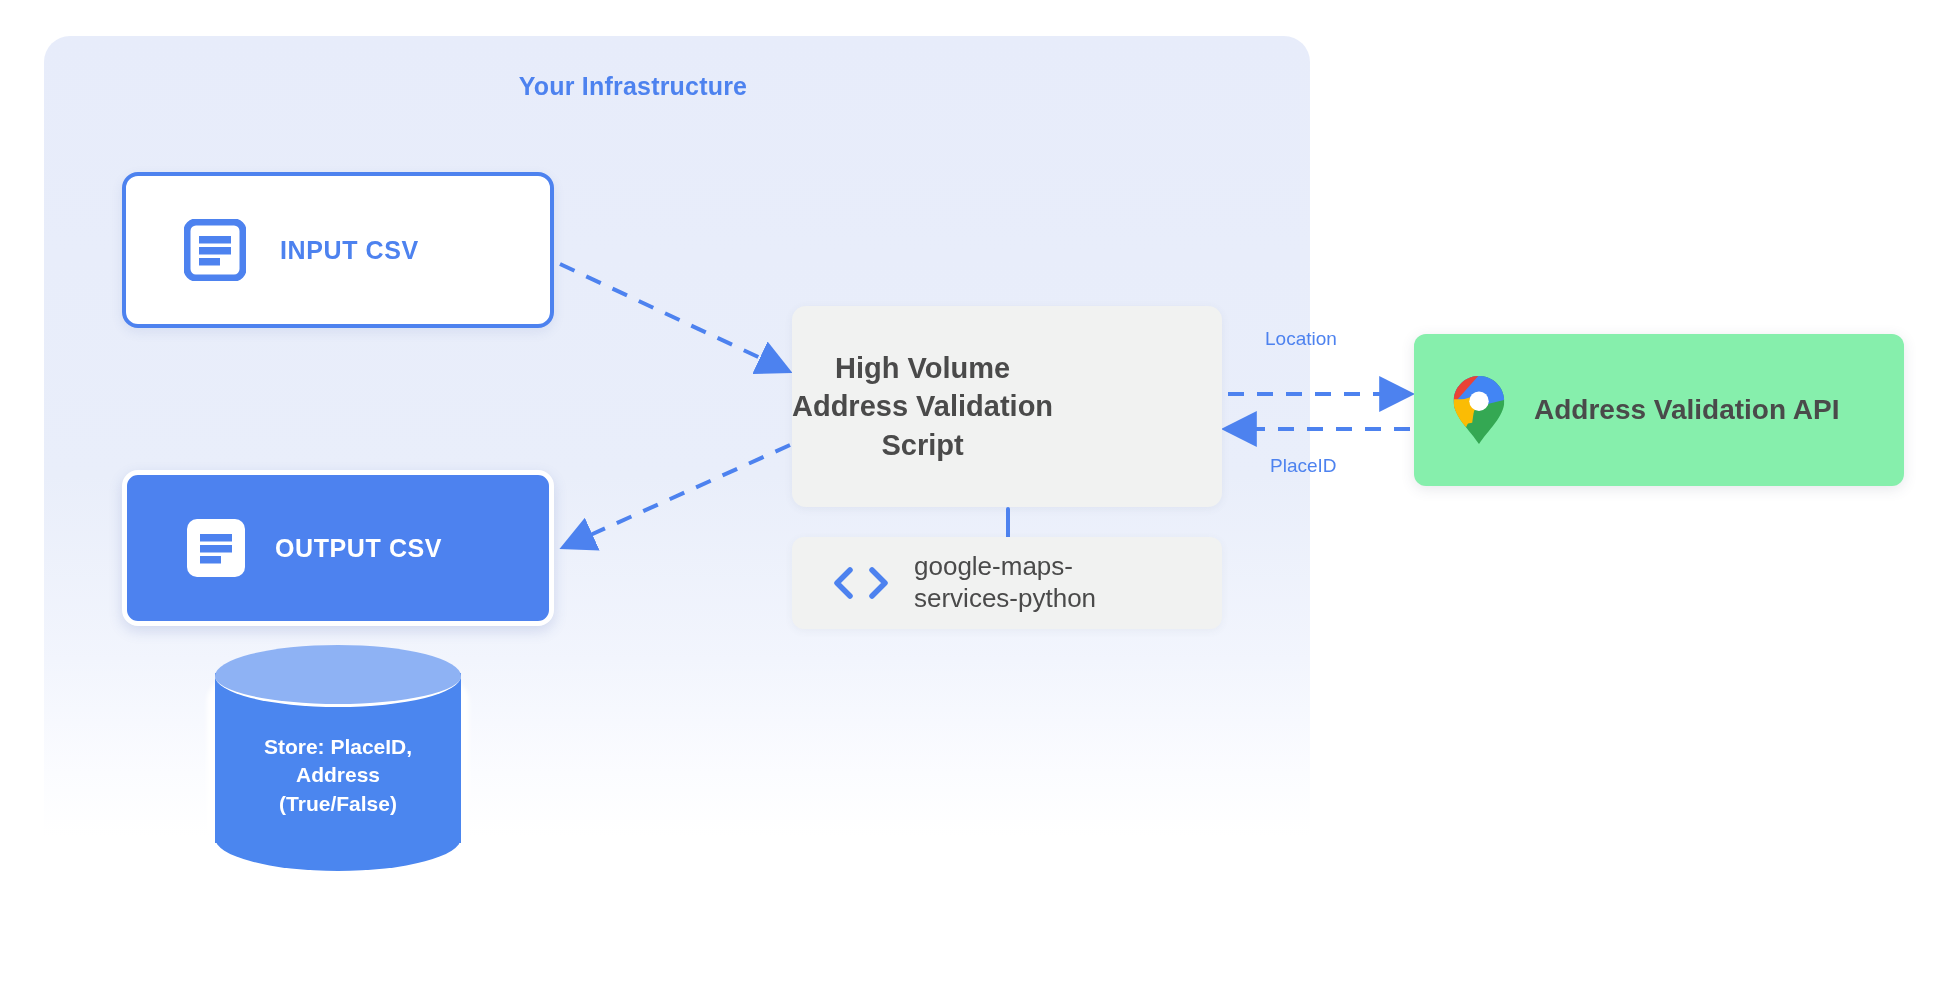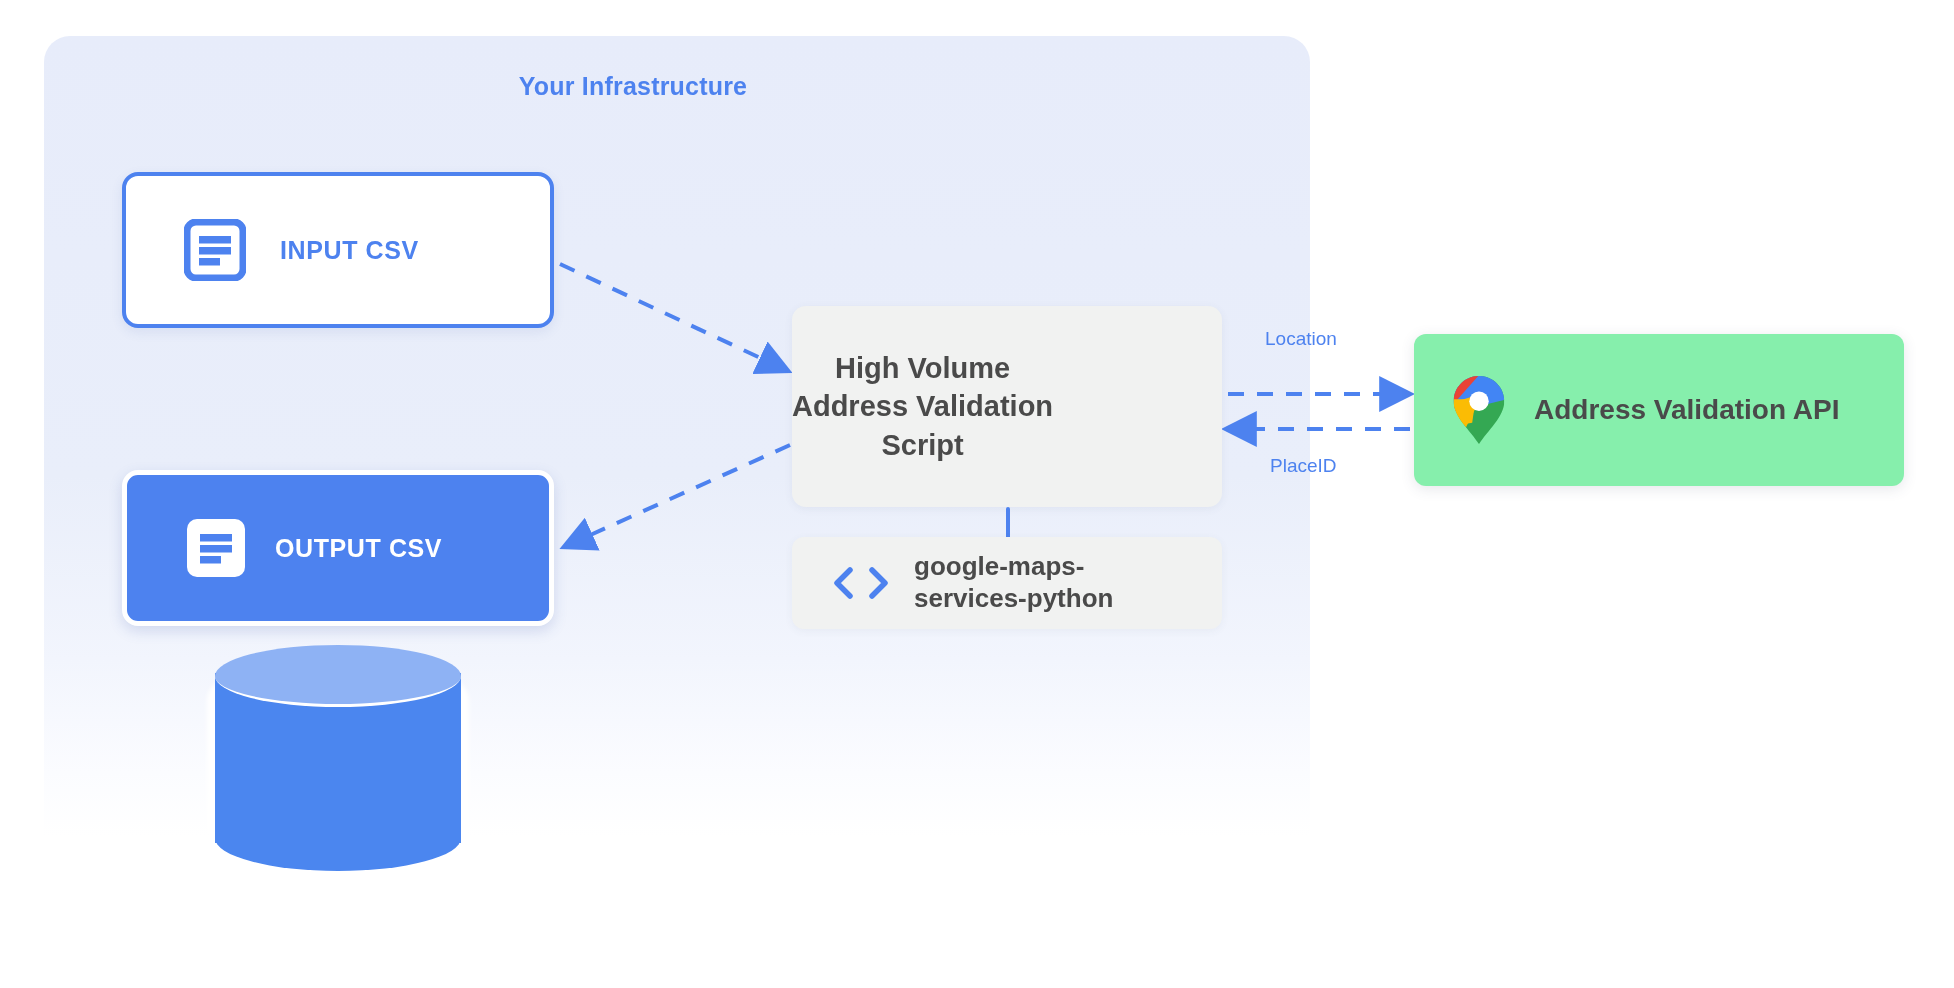--- a/index.html
+++ b/index.html
@@ -150,21 +150,21 @@
     margin-right: 22px;
     color: #4d82ef;
     font-size: 38px;
     font-weight: bold;
     letter-spacing: 1px;
     line-height: 1;
   }
   #lib-label {
     color: #4a4a4a;
     font-size: 26px;
-    font-weight: bold;
+    font-weight: normal;
     line-height: 1.22;
     white-space: pre-line;
   }
 
   
   #api-card {
     position: absolute;
     left: 1414px;
     top: 334px;
     width: 490px;
@@ -349,15 +349,18 @@
       <circle cx="29" cy="28" r="10" fill="#ffffff"></circle>
     </svg>
     <span id="api-label">Address Validation API</span>
   </div>
 
   <div id="datastore">
     <div id="ds-shadow"></div>
     <div id="ds-bottom"></div>
     <div id="ds-body"></div>
     <div id="ds-top"></div>
+    <div id="ds-text">Store: PlaceID,
+Address
+(True/False)</div>
   </div>
 
 </div>
 
 </body></html>

